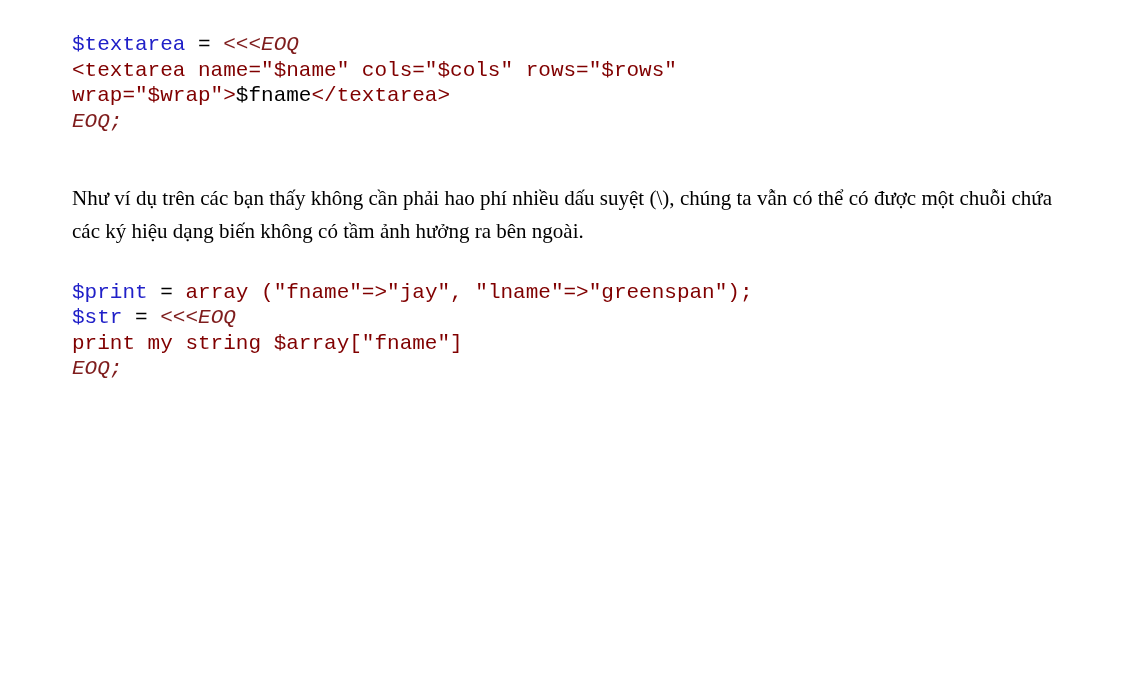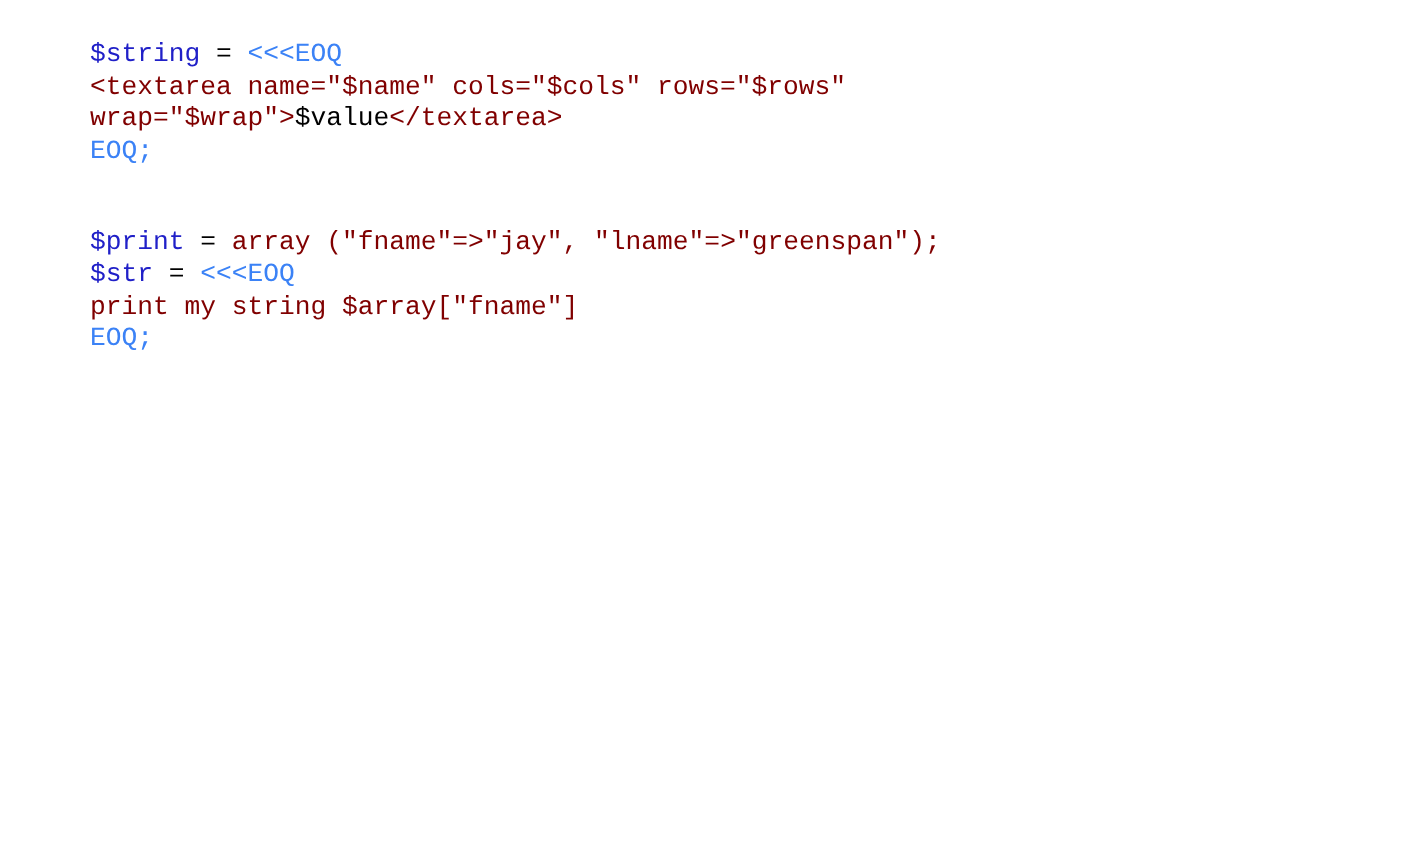--- a/index.html
+++ b/index.html
@@ -21,44 +21,45 @@
     line-height: 1.22;
     white-space: pre;
     margin-bottom: 48px;
   }
   .code-block-2 {
     margin-top: 32px;
     margin-bottom: 0;
   }
   .c-blue   { color: #2020c8; }
   .c-maroon { color: #800000; }
-  .c-green  { color: #3b82f6; }
+  .c-green  { color: #7f1d1d; font-style: italic; }
   .c-black  { color: #000000; }
   .prose {
     font-family: Georgia, "Times New Roman", serif;
     font-size: 21px;
     line-height: 1.55;
     color: #000000;
     text-align: justify;
   }
   .prose p {
     margin: 0 0 14px 0;
   }
 </style>
 </head>
 <body>
 
 <div class="page">
 
-  <div class="code-block"><span class="c-blue">$string</span><span class="c-black"> = </span><span class="c-green">&lt;&lt;&lt;EOQ</span>
+  <div class="code-block"><span class="c-blue">$textarea</span><span class="c-black"> = </span><span class="c-green">&lt;&lt;&lt;EOQ</span>
 <span class="c-maroon">&lt;textarea name="$name" cols="$cols" rows="$rows" </span>
-<span class="c-maroon">wrap="$wrap"&gt;</span><span class="c-black">$value</span><span class="c-maroon">&lt;/textarea&gt;</span>
+<span class="c-maroon">wrap="$wrap"&gt;</span><span class="c-black">$fname</span><span class="c-maroon">&lt;/textarea&gt;</span>
 <span class="c-green">EOQ;</span></div>
 
   <div class="prose">
+    <p>Như ví dụ trên các bạn thấy không cần phải hao phí nhiều dấu suyệt (\), chúng ta vẫn có thể có được một chuỗi chứa các ký hiệu dạng biến không có tầm ảnh hưởng ra bên ngoài.</p>
   </div>
 
   <div class="code-block code-block-2"><span class="c-blue">$print</span><span class="c-black"> = </span><span class="c-maroon">array ("fname"=&gt;"jay", "lname"=&gt;"greenspan");</span>
 <span class="c-blue">$str</span><span class="c-black"> = </span><span class="c-green">&lt;&lt;&lt;EOQ</span>
 <span class="c-maroon">print my string $array["fname"]</span>
 <span class="c-green">EOQ;</span></div>
 
 </div>
 
 </body></html>

